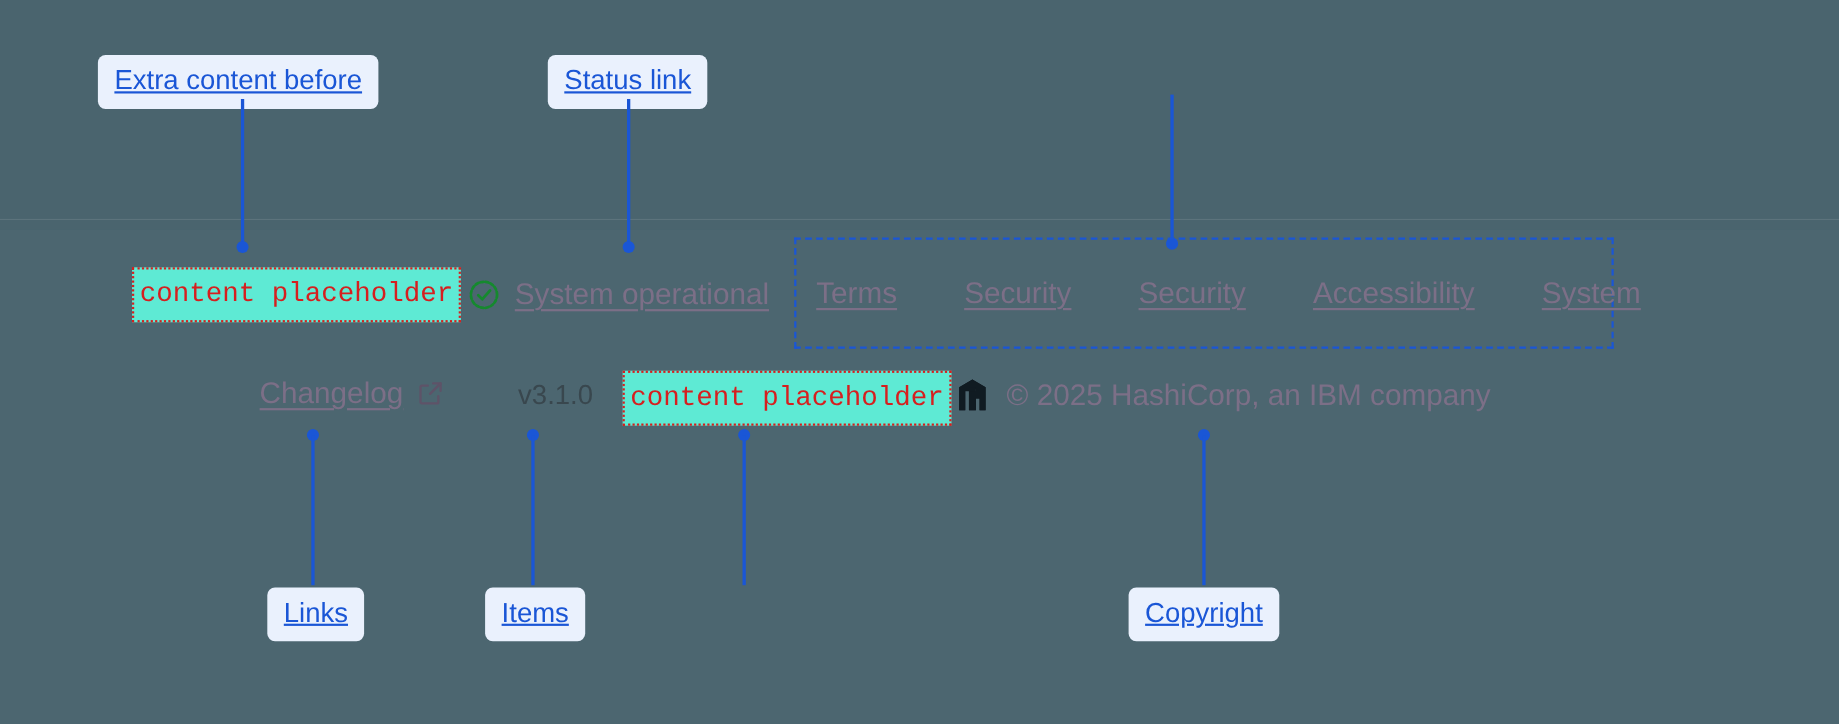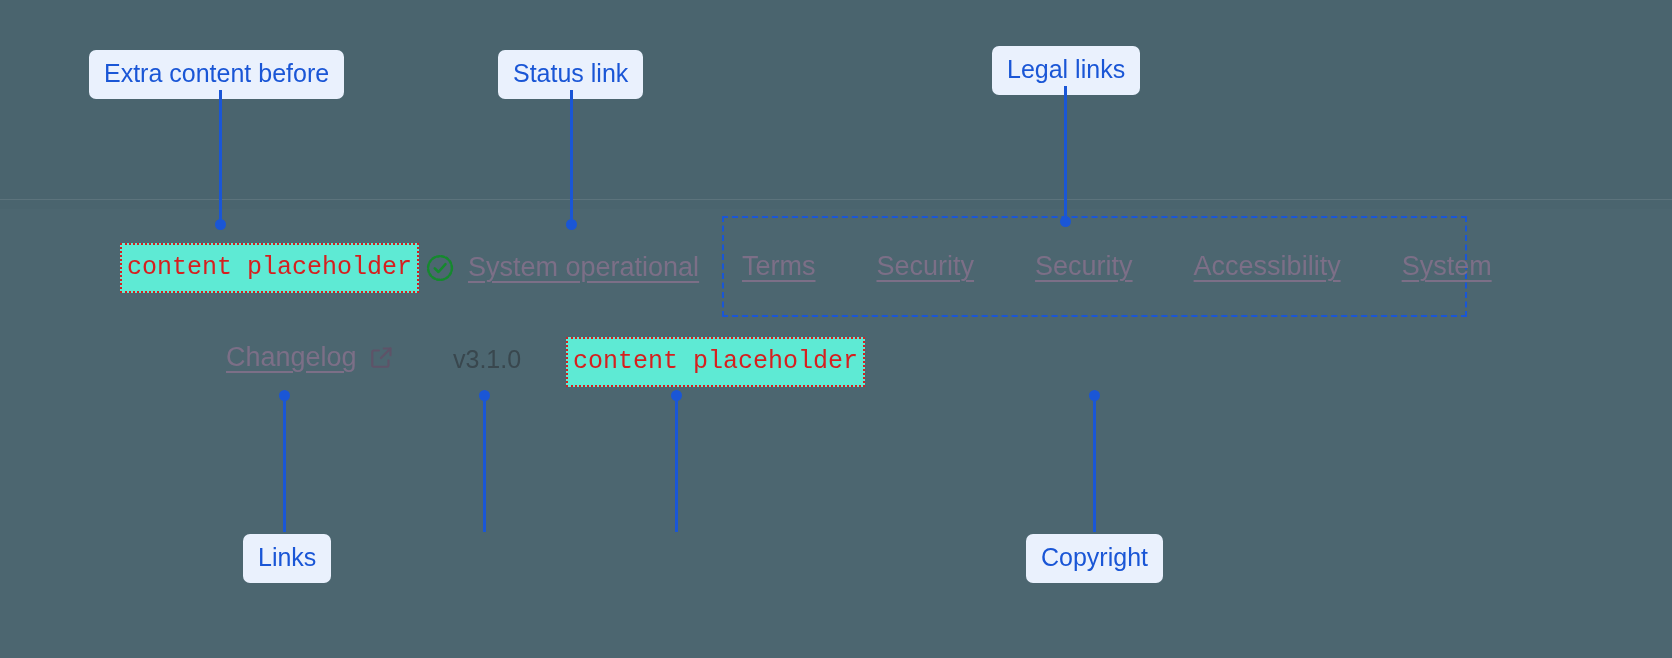--- a/index.html
+++ b/index.html
@@ -46,20 +46,21 @@
   .callout {
     position: absolute;
     background: #eaf1fd;
     color: #1a56d6;
     border-radius: 7px;
     font-size: 25px;
     line-height: 1;
     padding: 11px 15px 13px 15px;
     white-space: nowrap;
     font-family: "Liberation Sans", sans-serif;
+    text-decoration: underline;
   }
 
   
   .leader {
     position: absolute;
     width: 3px;
     background: #1a56d6;
   }
   .leader-dot {
     position: absolute;
@@ -136,20 +137,21 @@
     text-decoration: underline;
     text-underline-offset: 5px;
     text-decoration-thickness: 2px;
     white-space: nowrap;
   }
 
   .version {
     color: #39474e;
     font-size: 25px;
     white-space: nowrap;
+    margin-left: 18px;
   }
 
   .copyright-group {
     display: flex;
     align-items: center;
     gap: 16px;
   }
   .copyright-text {
     color: #7c6f87;
     font-size: 27px;
@@ -163,21 +165,20 @@
 
 <div id="stage">
 
   <div class="band-top"></div>
   <div class="band-divider" style="top:199px;"></div>
 
   <div class="callout" style="left:89px; top:50px;">Extra content before</div>
 
   <div class="callout" style="left:498px; top:50px;">Status link</div>
 
-  <div class="callout" style="left:992px; top:46px;">Legal links</div>
 
   <div class="leader" style="left:219px; top:90px;  height:135px;"></div>
   <div class="leader-dot" style="left:215px; top:219px;"></div>
 
   <div class="leader" style="left:570px; top:90px;  height:135px;"></div>
   <div class="leader-dot" style="left:566px; top:219px;"></div>
 
   <div class="leader" style="left:1064px; top:86px; height:135px;"></div>
   <div class="leader-dot" style="left:1060px; top:216px;"></div>
 
@@ -198,51 +199,63 @@
   <div class="legal-wrap" style="left:722px; top:216px; width:745px; height:101px;">
     <div class="legal-links">
       <a class="legal-link" href="#">Terms</a>
       <a class="legal-link" href="#">Security</a>
       <a class="legal-link" href="#">Security</a>
       <a class="legal-link" href="#">Accessibility</a>
       <a class="legal-link" href="#">System</a>
     </div>
   </div>
 
-  <div class="footer-row changelog" style="left:226px; top:342px;">
+  <div class="footer-row changelog" style="left:236px; top:342px;">
     <span class="changelog-label">Changelog</span>
     <span>
       <svg width="27" height="27" viewBox="0 0 24 24" fill="none" stroke="#5e5368" stroke-width="1.9" stroke-linecap="round" stroke-linejoin="round">
         <path d="M14 4 H20 V10"></path>
         <path d="M20 4 L11.5 12.5"></path>
         <path d="M18.2 14.4 V19 a1.2 1.2 0 0 1 -1.2 1.2 H5 a1.2 1.2 0 0 1 -1.2 -1.2 V7 a1.2 1.2 0 0 1 1.2 -1.2 H9.7"></path>
       </svg>
     </span>
   </div>
 
   <div class="footer-row" style="left:453px; top:345px;">
     <span class="version">v3.1.0</span>
   </div>
 
   <div class="footer-row" style="left:566px; top:337px;">
     <span class="placeholder-box">content placeholder</span>
   </div>
 
+  <div class="footer-row copyright-group" style="left:869px; top:343px;">
+    <span>
+      <svg width="30" height="32" viewBox="0 0 30 32" fill="#101b22">
+        <path d="M15 2 L27 9 L27 30 L21.5 30 L21.5 19.5 L18.2 19.5 L18.2 30 L11.8 30 L11.8 12.5 L8.5 12.5 L8.5 30 L3 30 L3 9 Z
+                 M11.8 12.5 L11.8 9.2 L18.2 9.2 L18.2 19.5 L21.5 19.5 L21.5 9.2"></path>
+        <path d="M15 2 L3 9 L3 30 L8.5 30 L8.5 12.6 L11.9 12.6 L11.9 30 L18.1 30 L18.1 19.4 L21.5 19.4 L21.5 30 L27 30 L27 9 Z
+                 M11.9 12.6 L11.9 9.3 L18.1 9.3 L18.1 12.6 Z" fill="#101b22"></path>
+      </svg>
+    </span>
+    <span class="copyright-text">© 2025 HashiCorp, an IBM company</span>
+  </div>
 
   <div class="leader-dot" style="left:279px; top:390px;"></div>
   <div class="leader" style="left:283px; top:396px; height:136px;"></div>
 
   <div class="leader-dot" style="left:479px; top:390px;"></div>
   <div class="leader" style="left:483px; top:396px; height:136px;"></div>
 
   <div class="leader-dot" style="left:671px; top:390px;"></div>
   <div class="leader" style="left:675px; top:396px; height:136px;"></div>
 
   <div class="leader-dot" style="left:1089px; top:390px;"></div>
   <div class="leader" style="left:1093px; top:396px; height:136px;"></div>
 
   <div class="callout" style="left:243px; top:534px;">Links</div>
 
+  <div class="callout" style="left:441px; top:534px;">Items</div>
 
 
   <div class="callout" style="left:1026px; top:534px;">Copyright</div>
 
 </div>
 
 </body></html>

